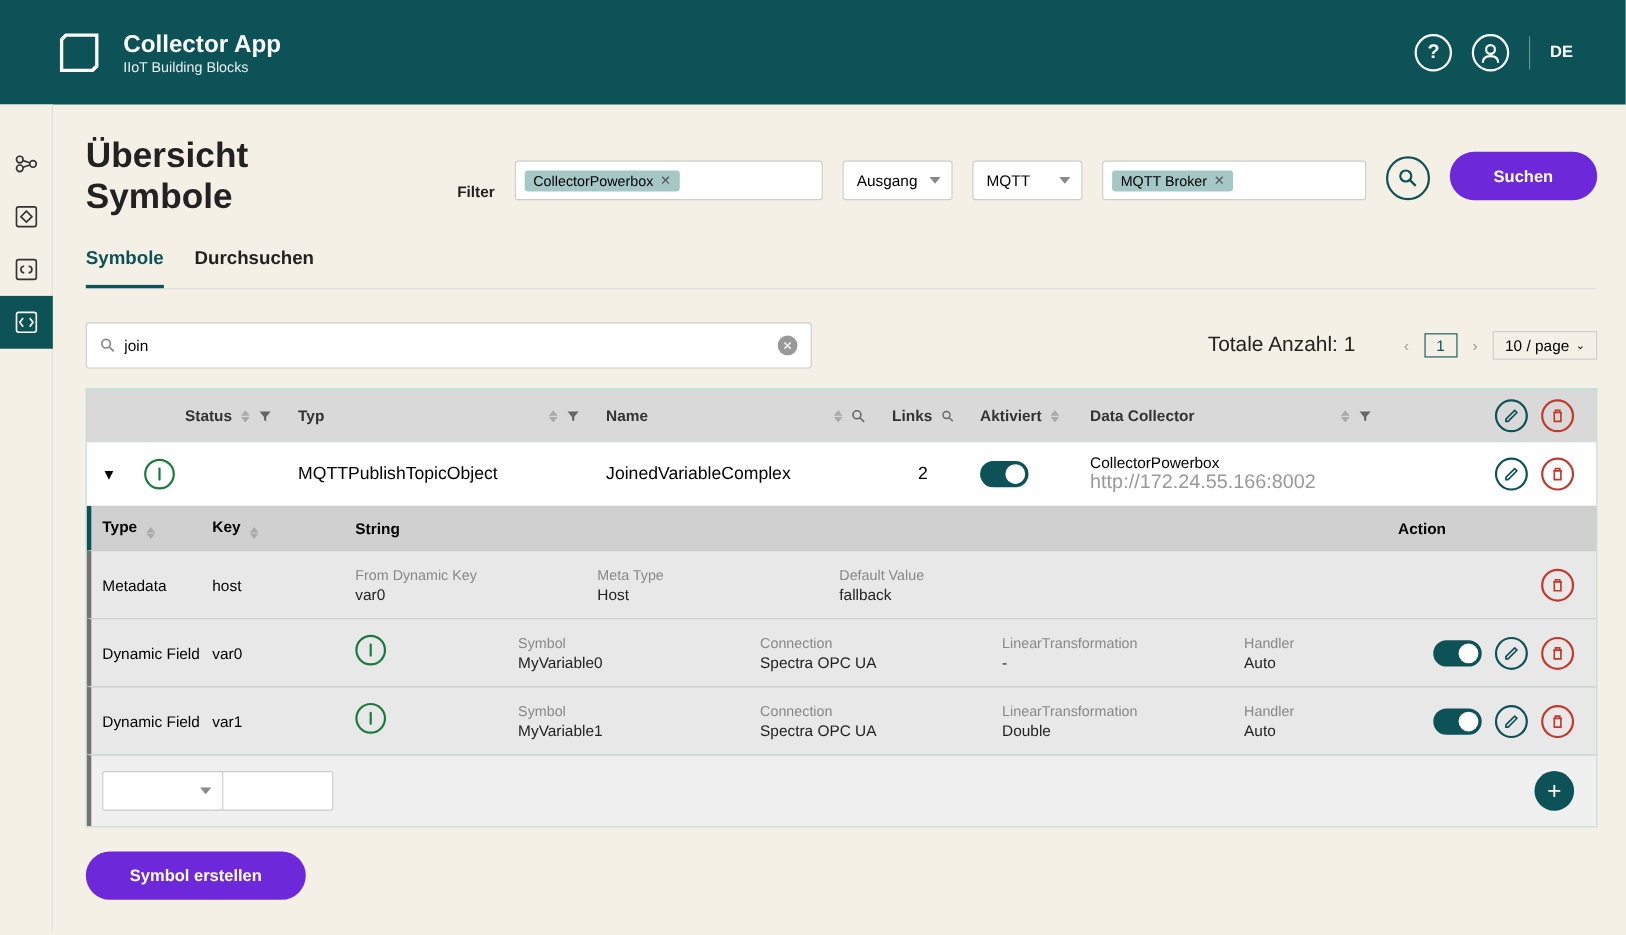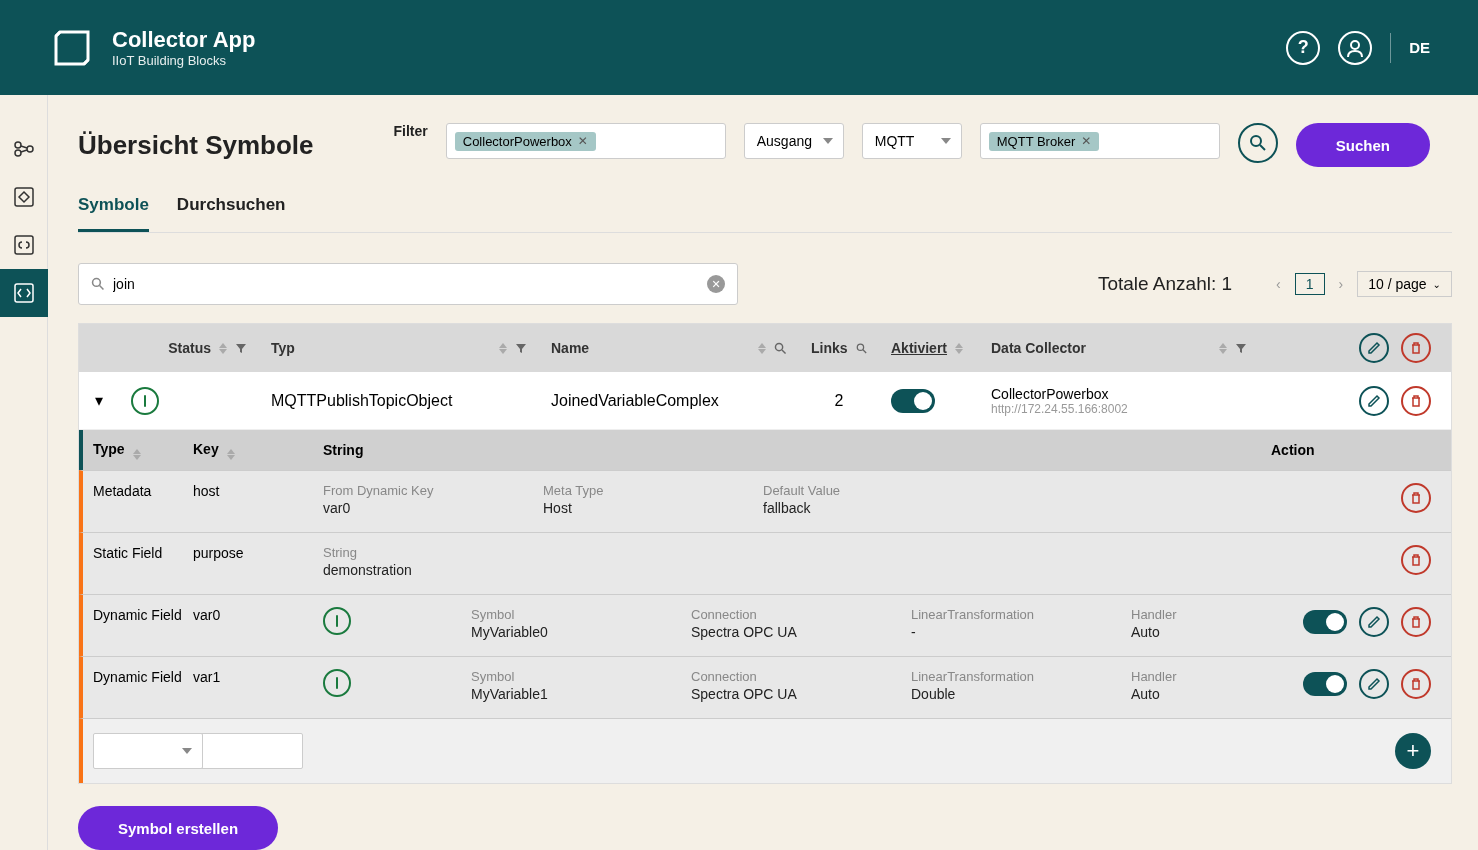--- a/index.html
+++ b/index.html
@@ -16,22 +16,22 @@
 .lang { color: #fff; font-size: 15px; font-weight: 600; }
 
 .main-layout { display: flex; }
 .sidebar { width: 48px; background: #f5f0e6; border-right: 1px solid #ddd; padding-top: 30px; }
 .sidebar-item { width: 48px; height: 48px; display: flex; align-items: center; justify-content: center; cursor: pointer; }
 .sidebar-item.active { background: #0d5257; }
 .sidebar-item svg { width: 24px; height: 24px; }
 
 .content { flex: 1; padding: 28px 30px; }
 .page-header { display: flex; align-items: center; gap: 80px; margin-bottom: 28px; }
-.page-title { font-size: 26px; font-weight: 700; color: #222; }
-.filter-section { display: flex; align-items: flex-start; gap: 18px; flex: 1; }
+.page-title { font-size: 32px; font-weight: 700; color: #222; }
+.filter-section { display: flex; align-items: flex-end; gap: 18px; flex: 1; }
 .filter-label { font-size: 14px; font-weight: 600; color: #222; }
 .filter-input { border: 1px solid #ccc; border-radius: 3px; height: 36px; padding: 0 8px; display: flex; align-items: center; gap: 6px; background: #fff; }
 .filter-tag { background: #a5c7c6; border-radius: 3px; padding: 2px 8px; font-size: 13px; display: flex; align-items: center; gap: 6px; }
 .filter-tag-close { cursor: pointer; color: #555; font-size: 12px; }
 .filter-select { border: 1px solid #ccc; border-radius: 3px; height: 36px; padding: 0 30px 0 12px; background: #fff; font-size: 14px; display: flex; align-items: center; position: relative; cursor: pointer; }
 .filter-select::after { content: ''; position: absolute; right: 10px; top: 50%; width: 0; height: 0; border-left: 5px solid transparent; border-right: 5px solid transparent; border-top: 6px solid #888; transform: translateY(-50%); }
 .search-circle { width: 40px; height: 40px; border: 2px solid #0d5257; border-radius: 50%; display: flex; align-items: center; justify-content: center; cursor: pointer; }
 .btn-primary { background: #6d28d9; color: #fff; border: none; border-radius: 22px; padding: 0 40px; height: 44px; font-size: 15px; font-weight: 600; cursor: pointer; }
 
 .tabs { display: flex; gap: 28px; border-bottom: 1px solid #ddd; margin-bottom: 30px; }
@@ -57,41 +57,41 @@
 .sort-icon .down { border-top: 5px solid #aaa; }
 .filter-icon, .search-th-icon { color: #666; cursor: pointer; }
 
 .main-row { display: flex; height: 58px; align-items: center; background: #fff; border-bottom: 1px solid #eee; }
 .expand-arrow { width: 40px; text-align: center; cursor: pointer; }
 .status-circle { width: 28px; height: 28px; border: 2.5px solid #1a7a3e; border-radius: 50%; display: flex; align-items: center; justify-content: center; position: relative; }
 .status-circle::after { content: ''; width: 2.5px; height: 12px; background: #1a7a3e; border-radius: 1px; }
 .toggle { width: 44px; height: 24px; background: #0d5257; border-radius: 12px; position: relative; cursor: pointer; }
 .toggle::after { content: ''; position: absolute; width: 18px; height: 18px; background: #fff; border-radius: 50%; top: 3px; right: 3px; }
 .collector-cell { font-size: 14px; }
-.collector-cell .url { color: #999; font-size: 12px; }
+.collector-cell .url { color: #999; font-size: 18px; }
 .action-btn { width: 30px; height: 30px; border-radius: 50%; display: flex; align-items: center; justify-content: center; cursor: pointer; }
 .action-btn.edit { border: 2px solid #0d5257; color: #0d5257; }
 .action-btn.delete { border: 2px solid #c0392b; color: #c0392b; }
 
 .sub-header { display: flex; background: #d0d0d0; height: 40px; align-items: center; font-size: 14px; font-weight: 600; border-left: 4px solid #0d5257; }
-.sub-row { display: flex; min-height: 62px; align-items: flex-start; background: #e8e8e8; border-top: 1px solid #ccc; border-left: 4px solid #f97316; padding: 12px 0; font-size: 14px; }
+.sub-row { display: flex; min-height: 62px; align-items: center; background: #e8e8e8; border-top: 1px solid #ccc; border-left: 4px solid #737373; padding: 12px 0; font-size: 14px; }
 .sub-label { color: #888; font-size: 13px; margin-bottom: 2px; }
 .sub-value { color: #222; font-size: 14px; }
 .sub-row.footer { background: #f0f0f0; padding: 14px 0; }
 .add-btn { width: 36px; height: 36px; background: #0d5257; border-radius: 50%; display: flex; align-items: center; justify-content: center; color: #fff; font-size: 22px; cursor: pointer; }
 .footer-input { border: 1px solid #ccc; height: 36px; background: #fff; border-radius: 2px; }
 
 .create-btn { margin-top: 22px; }
 
 .w-expand { width: 40px; }
 .w-status { width: 140px; }
 .w-type { width: 280px; }
 .w-name { width: 260px; }
 .w-links { width: 80px; }
-.w-active { width: 100px; text-decoration: underline; }
+.w-active { width: 100px; }
 .w-collector { width: 280px; }
 .w-actions { flex: 1; display: flex; justify-content: flex-end; gap: 12px; padding-right: 20px; }
 
 .sub-w-type { width: 110px; padding-left: 10px; }
 .sub-w-key { width: 130px; }
 .sub-w-value { flex: 1; display: flex; gap: 80px; }
 .sub-w-action { width: 180px; display: flex; justify-content: flex-end; align-items: center; gap: 12px; padding-right: 20px; }
 
 svg { display: block; }
 </style>
@@ -355,37 +355,20 @@
             </div>
             <div class="sub-w-action">
               <span class="action-btn delete">
                 <svg width="14" height="14" viewBox="0 0 14 14">
                   <path d="M3 4 L11 4 M5 4 L5 2 L9 2 L9 4 M4 4 L4 12 L10 12 L10 4" fill="none" stroke="#c0392b" stroke-width="1.5"></path>
                 </svg>
               </span>
             </div>
           </div>
           <div class="sub-row">
-            <div class="sub-w-type">Static Field</div>
-            <div class="sub-w-key">purpose</div>
-            <div class="sub-w-value">
-              <div style="min-width: 140px;">
-                <div class="sub-label">String</div>
-                <div class="sub-value">demonstration</div>
-              </div>
-            </div>
-            <div class="sub-w-action">
-              <span class="action-btn delete">
-                <svg width="14" height="14" viewBox="0 0 14 14">
-                  <path d="M3 4 L11 4 M5 4 L5 2 L9 2 L9 4 M4 4 L4 12 L10 12 L10 4" fill="none" stroke="#c0392b" stroke-width="1.5"></path>
-                </svg>
-              </span>
-            </div>
-          </div>
-          <div class="sub-row">
             <div class="sub-w-type">Dynamic Field</div>
             <div class="sub-w-key">var0</div>
             <div class="sub-w-value">
               <span class="status-circle" style="margin-right: 40px;"></span>
               <div style="min-width: 140px;">
                 <div class="sub-label">Symbol</div>
                 <div class="sub-value">MyVariable0</div>
               </div>
               <div style="min-width: 140px;">
                 <div class="sub-label">Connection</div>

